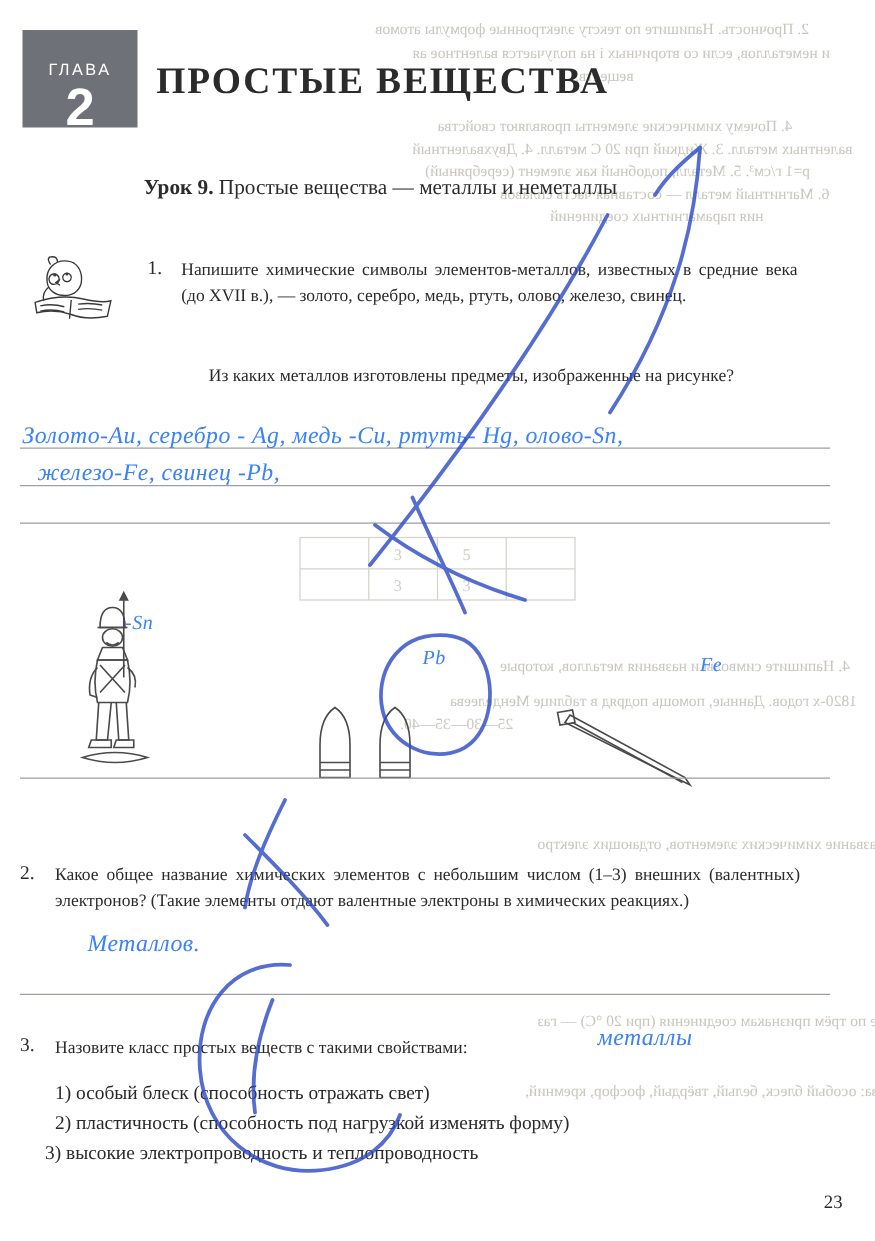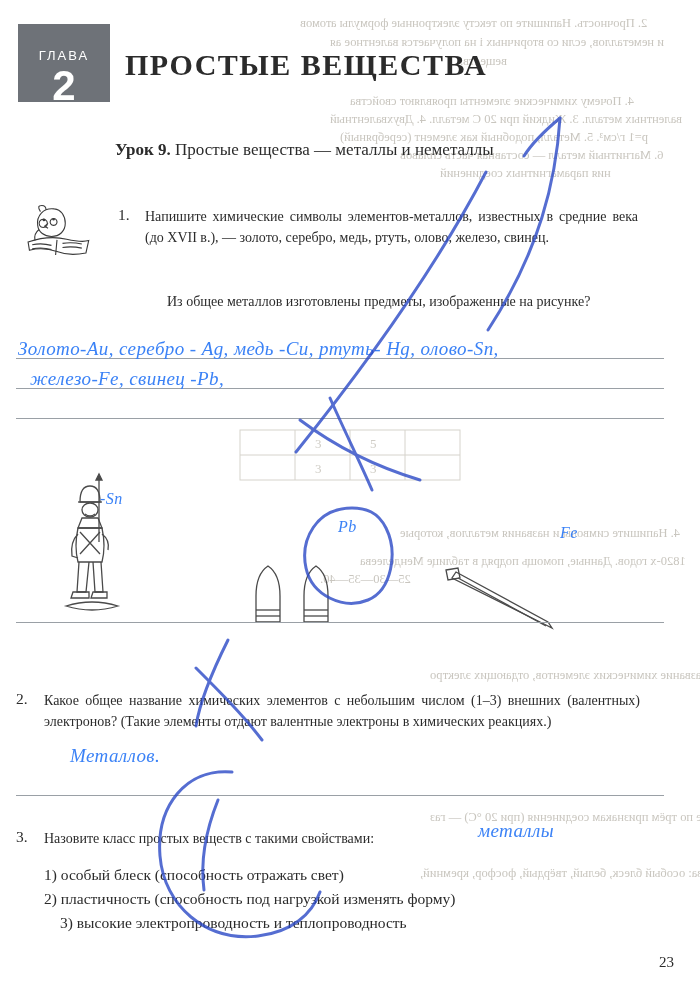--- a/index.html
+++ b/index.html
@@ -207,21 +207,21 @@
       <path d="M14 68 q14 -3 28 1"></path>
       <path d="M58 66 q14 -2 28 1"></path>
     </g>
   </svg>
 
   <div class="qnum" style="left:118px; top:206px;">1.</div>
   <div class="qtext" style="left:145px; top:206px; width:493px;">
     <p>Напишите химические символы элементов-металлов, известных в средние века (до XVII в.), — золото, серебро, медь, ртуть, олово, железо, свинец.</p>
   </div>
   <div class="qtext indent" style="left:145px; top:291px; width:493px;">
-    <p>Из общее металлов изготовлены предметы, изображенные на рисунке?</p>
+    <p>Из каких металлов изготовлены предметы, изображенные на рисунке?</p>
   </div>
 
   <div class="rule" style="left:16px; top:358px; width:648px;"></div>
   <div class="rule" style="left:16px; top:388px; width:648px;"></div>
   <div class="rule" style="left:16px; top:418px; width:648px;"></div>
 
   <svg class="art" style="left:52px; top:472px;" width="80" height="160" viewBox="0 0 80 160">
     <g fill="none" stroke="#4a4a4a" stroke-width="1.3">
       <line x1="47" y1="8" x2="47" y2="70"></line>
       <path d="M44 8 l3 -6 l3 6 z" fill="#4a4a4a"></path>
@@ -270,21 +270,21 @@
 
   <div class="rule" style="left:16px; top:795px; width:648px;"></div>
 
   <div class="qnum" style="left:16px; top:828px;">3.</div>
   <div class="qtext" style="left:44px; top:828px; width:430px;">
     <p>Назовите класс простых веществ с такими свойствами:</p>
   </div>
 
   <div class="listitem" style="left:44px; top:866px;">1) особый блеск (способность отражать свет)</div>
   <div class="listitem" style="left:44px; top:890px;">2) пластичность (способность под нагрузкой изменять форму)</div>
-  <div class="listitem" style="left:60px; top:914px;">3) высокие электропроводность и теплопроводность</div>
+  <div class="listitem" style="left:36px; top:914px;">3) высокие электропроводность и теплопроводность</div>
 
   <div class="page-num">23</div>
 
   <div class="hw" style="left:18px; top:338px;">Золото-Au, серебро - Ag, медь -Cu, ртуть- Hg, олово-Sn,</div>
   <div class="hw" style="left:30px; top:368px;">железо-Fe, свинец -Pb,</div>
   <div class="hw small" style="left:100px; top:490px;">-Sn</div>
   <div class="hw small" style="left:338px; top:518px;">Pb</div>
   <div class="hw small" style="left:560px; top:524px;">Fe</div>
   <div class="hw" style="left:70px; top:745px;">Металлов.</div>
   <div class="hw" style="left:478px; top:820px;">металлы</div>

